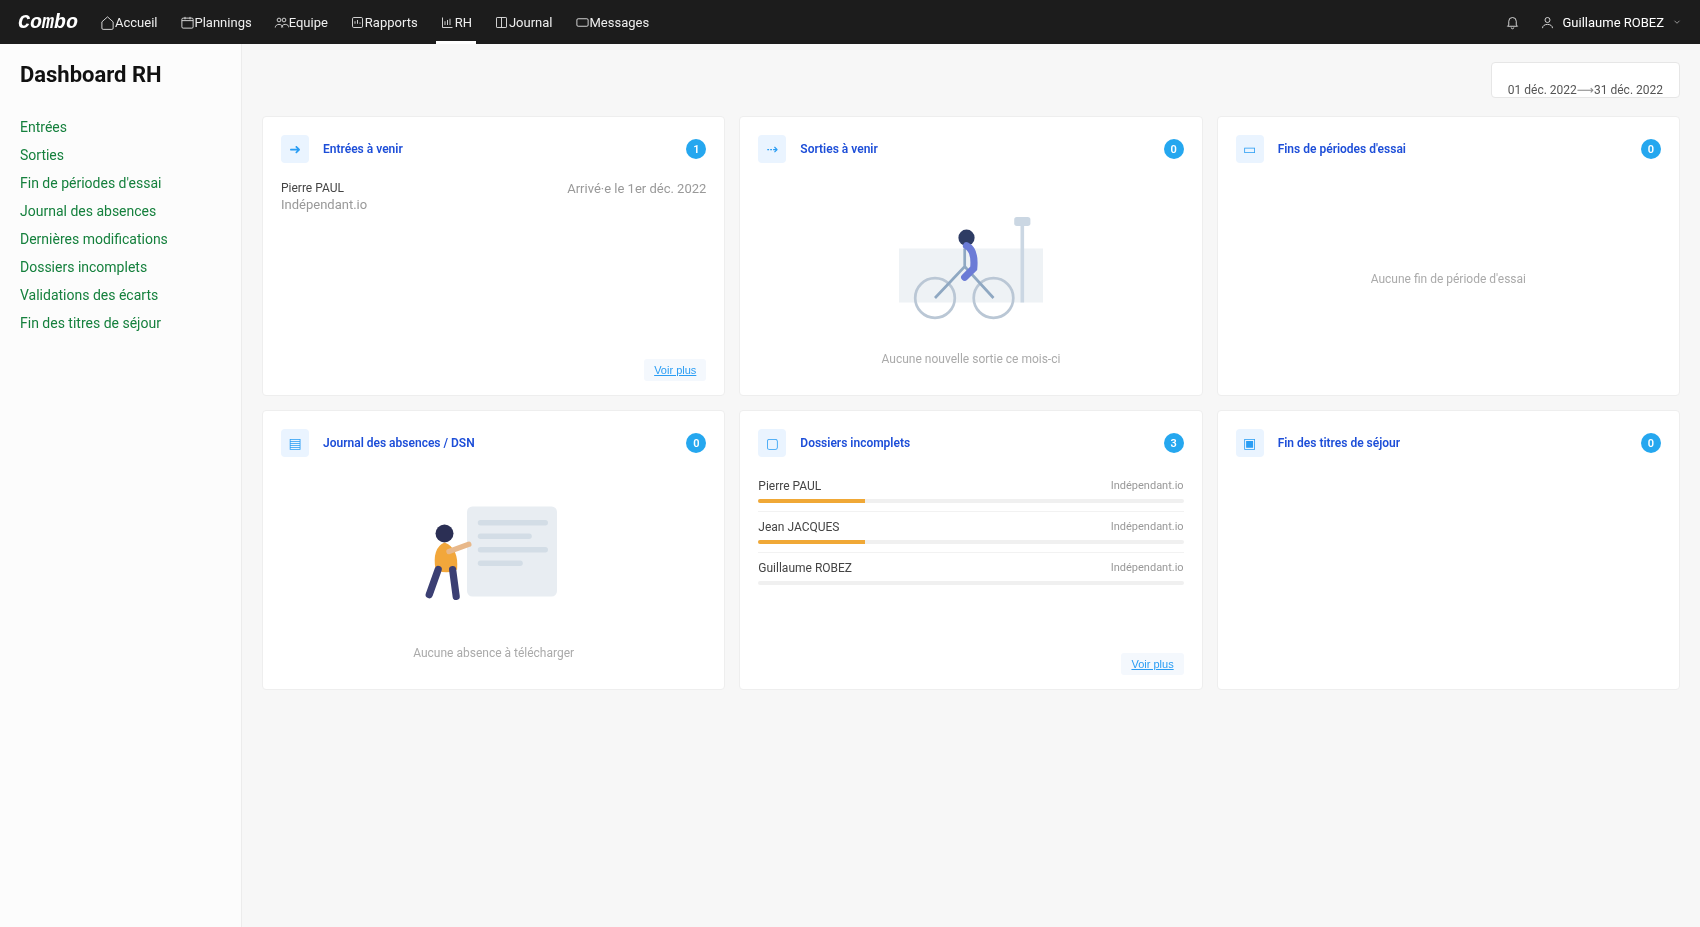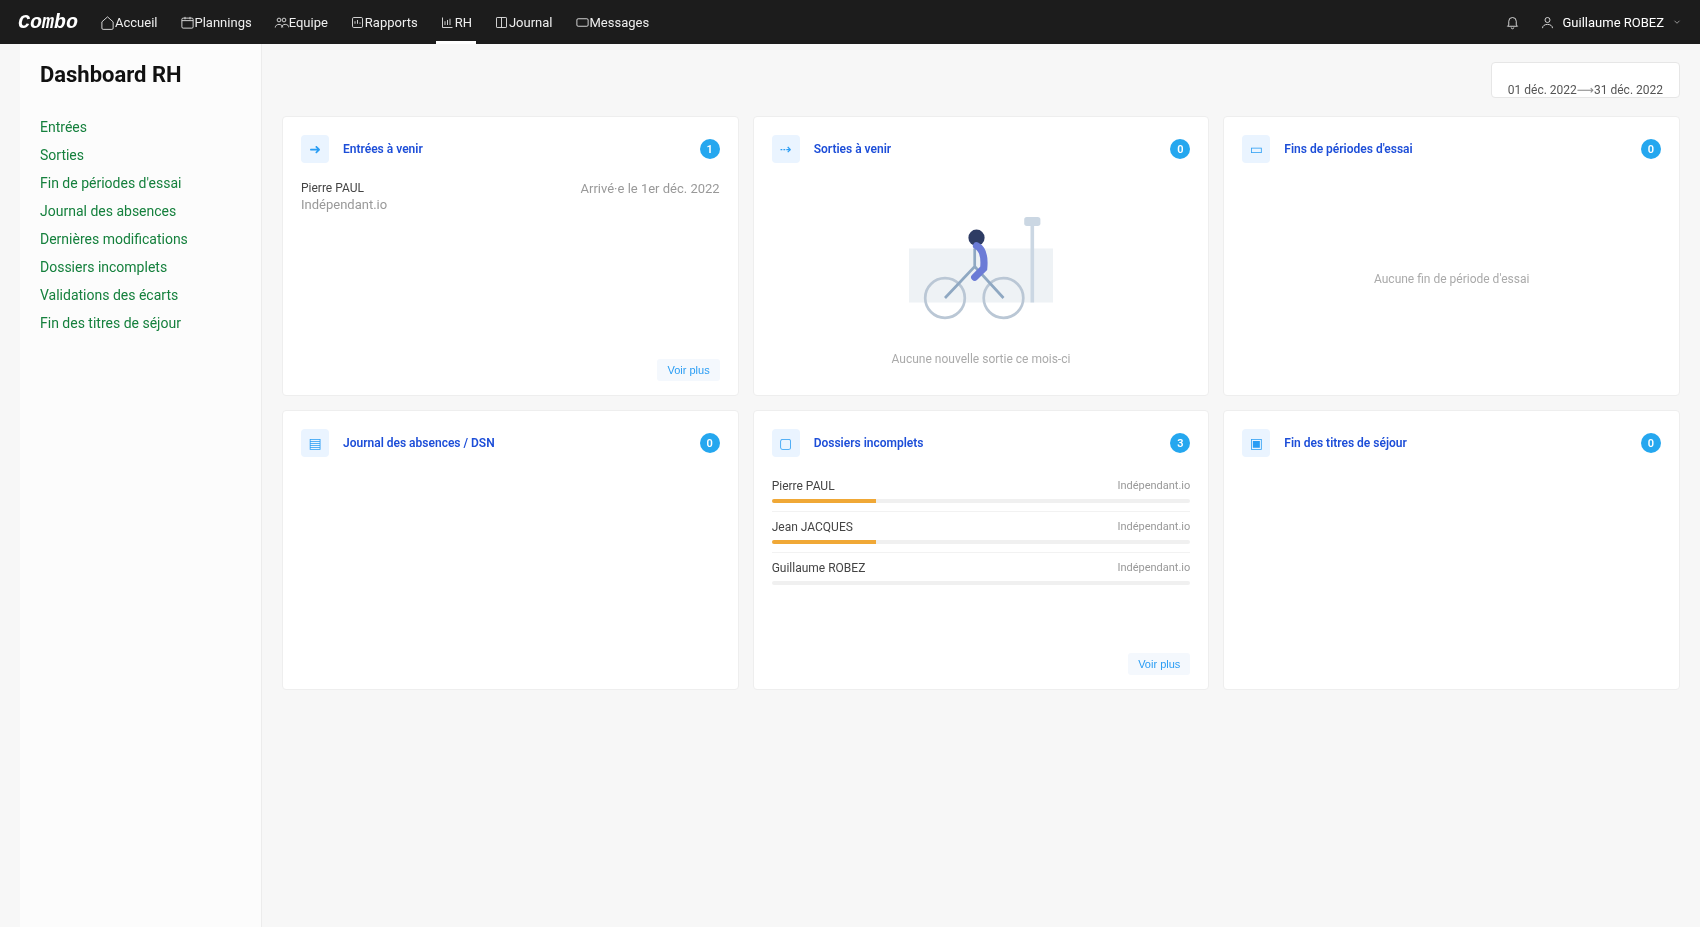--- a/index.html
+++ b/index.html
@@ -31,21 +31,21 @@
   }
   .nav { display: flex; align-items: center; gap: 22px; height: 100%; }
   .nav-item { display: flex; align-items: center; height: 100%; cursor: pointer; color: #eee; position: relative;}
   .nav-item.active::after { content:''; position:absolute; bottom:0; left:-4px; right:-4px; height:3px; background:#fff;}
   .nav-icon { width: 15px; height: 15px; fill: none; stroke: #ddd; stroke-width:1.5; }
   .header-right { margin-left:auto; display:flex; align-items:center; gap:20px;}
   .user-block{display:flex;align-items:center;gap:8px;cursor:pointer;}
 
   
   .body { display:flex; height: calc(927px - 44px); }
-  .sidebar { width: 242px; background:#fcfcfc; border-right:1px solid #ececec; padding: 18px 20px; margin-left: 20px; }
+  .sidebar { width: 242px; background:#fcfcfc; border-right:1px solid #ececec; padding: 18px 20px; }
   .sidebar h1 { font-size: 22px; font-weight:700; color:#111; margin-bottom: 26px;}
   .sidebar ul { list-style:none; }
   .sidebar li { font-size:14px; color:#15803d; padding:6px 0; cursor:pointer; }
 
   .main { flex:1; padding: 18px 20px 0 20px; display:flex; flex-direction:column; overflow:auto;}
   .date-bar { display:flex; justify-content:flex-end; margin-bottom:18px;}
   .date-range { background:#fff; border:1px solid #e6e6e6; border-radius:4px; height:36px; display:flex; align-items:flex-end; padding:0 16px; font-size:12px; color:#555; }
   .date-arrow { color:#888; }
 
   .grid { display:grid; grid-template-columns: repeat(3, 1fr); gap:14px; }
@@ -55,21 +55,21 @@
   .card-title{font-size:12px; font-weight:600; color:#1d4ed8; flex:1;}
   .badge{ background:#25a7ef; color:#fff; font-size:11px; width:20px; height:20px; border-radius:50%; display:flex; align-items:center; justify-content:center; font-weight:600;}
   .badge.zero{background:#25a7ef;}
   .card-body{ flex:1; display:flex; flex-direction:column; }
   .entry-row{display:flex; justify-content:space-between; font-size:12px; color:#444; padding:4px 0;}
   .entry-row .sub{ color:#999; font-size:13px;}
   .entry-name{display:flex; flex-direction:column; gap:2px;}
   .empty{ flex:1; display:flex; flex-direction:column; align-items:center; justify-content:center; gap:20px;}
   .empty-text{ color:#aaa; font-size:12px;}
   .illus{ width:180px; height:140px; display:flex; align-items:center; justify-content:center;}
-  .voir-plus{ align-self:flex-end; background:#f4f8fd; border:none; color:#2a9df4; font-size:11px; padding:5px 10px; border-radius:3px; cursor:pointer; margin-top:8px;}
+  .voir-plus{ align-self:flex-end; background:#f4f8fd; border:none; color:#2a9df4; font-size:11px; padding:5px 10px; border-radius:3px; cursor:pointer; margin-top:8px;text-decoration:underline;}
 
   .dossier-row{display:flex;flex-direction:column;padding:8px 0;border-top:1px solid #f2f2f2;}
   .dossier-row:first-child{border-top:none;}
   .dossier-top{display:flex;justify-content:space-between;font-size:12px;color:#444;}
   .dossier-top .loc{color:#999;font-size:11px;}
   .progress{height:4px;background:#f0f0f0;border-radius:2px;margin-top:6px;overflow:hidden;}
   .progress .bar{height:100%;background:#f0a836;}
   .progress.empty-bar .bar{width:0;}
 
   
@@ -223,20 +223,36 @@
           <div class="empty-text">Aucune fin de période d'essai</div>
         </div>
       </div>
 
       <div class="card">
         <div class="card-head">
           <div class="card-icon">▤</div>
           <div class="card-title">Journal des absences / DSN</div>
           <div class="badge zero">0</div>
         </div>
+        <div class="card-body empty">
+          <div class="illus">
+            <svg class="ill" viewBox="0 0 200 150">
+              <rect x="70" y="20" width="100" height="100" rx="6" fill="#e8edf2"></rect>
+              <rect x="82" y="35" width="78" height="6" rx="3" fill="#d3dde6"></rect>
+              <rect x="82" y="50" width="60" height="6" rx="3" fill="#d3dde6"></rect>
+              <rect x="82" y="65" width="78" height="6" rx="3" fill="#d3dde6"></rect>
+              <rect x="82" y="80" width="50" height="6" rx="3" fill="#d3dde6"></rect>
+              <circle cx="45" cy="50" r="10" fill="#2b2f54"></circle>
+              <path d="M45 60 q-14 6 -10 30 q12 6 24 0 q2-24 -14-30" fill="#f2a73b"></path>
+              <path d="M38 90 l-10 28 M54 90 l4 30" stroke="#3b3f73" stroke-width="8" stroke-linecap="round"></path>
+              <path d="M50 70 l22 -8" stroke="#e8b88a" stroke-width="6" stroke-linecap="round"></path>
+            </svg>
+          </div>
+          <div class="empty-text">Aucune absence à télécharger</div>
+        </div>
       </div>
 
       <div class="card">
         <div class="card-head">
           <div class="card-icon">▢</div>
           <div class="card-title">Dossiers incomplets</div>
           <div class="badge">3</div>
         </div>
         <div class="card-body">
           <div class="dossier-row">

